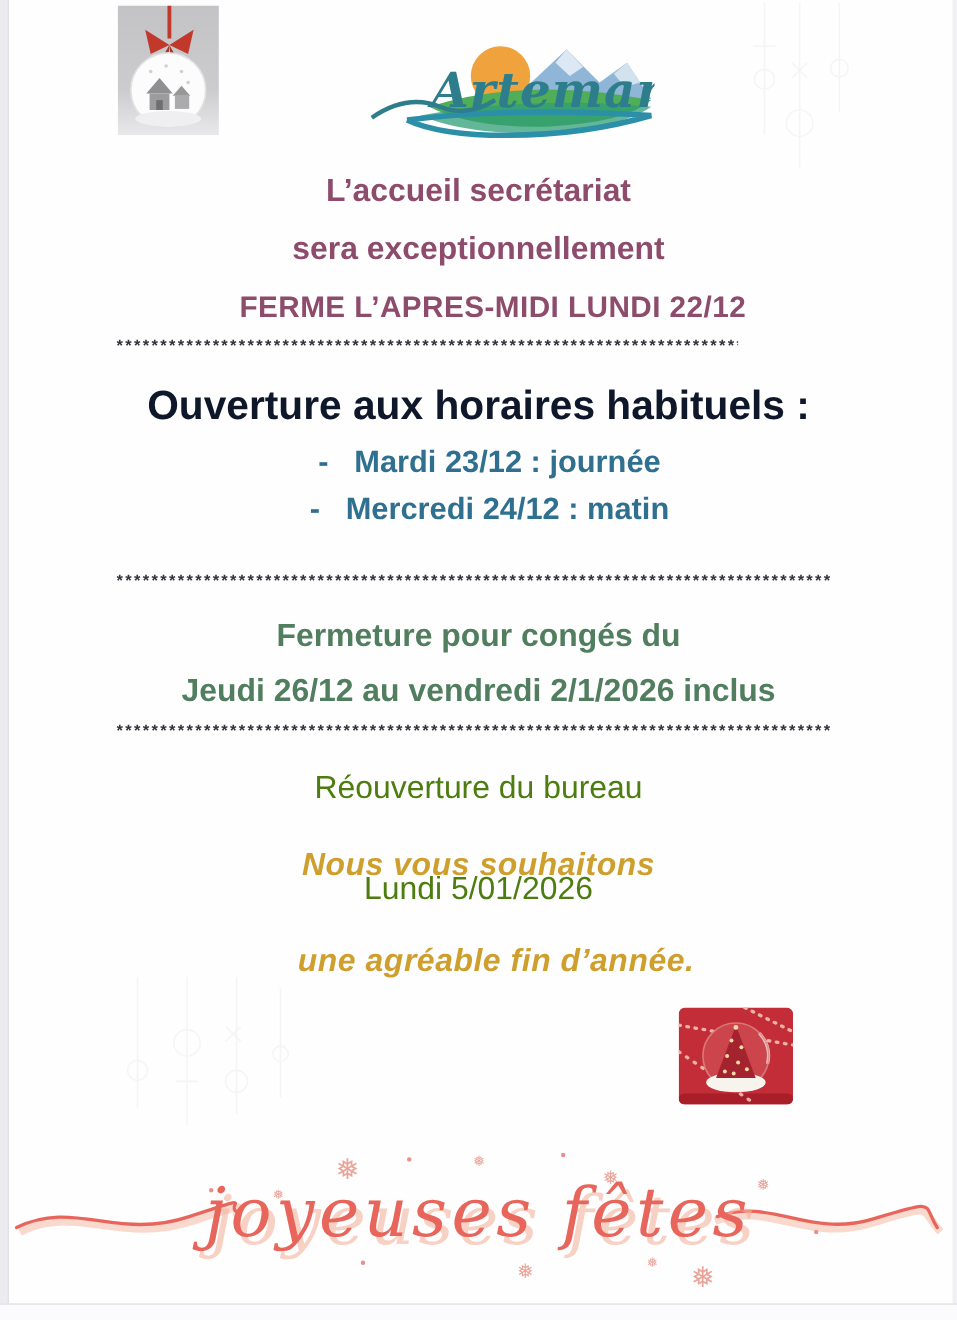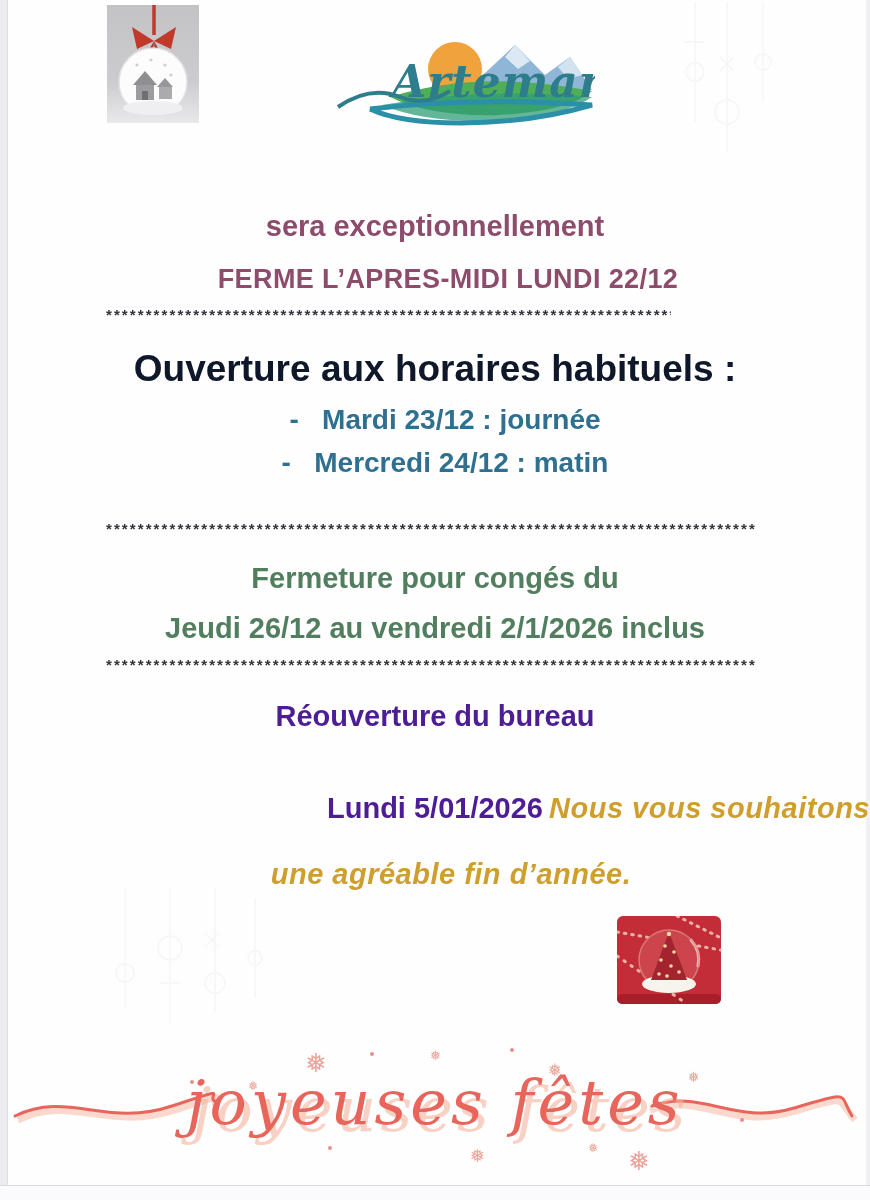--- a/index.html
+++ b/index.html
@@ -23,21 +23,21 @@
   .notice-caps  { font-weight:700; color:#8e4c6d; font-size:27px; letter-spacing:0.4px;margin-left:13px; }
 
   .divider {
     position:absolute; left:106px; overflow:hidden; white-space:nowrap;
     color:#34343c; font-size:15px; font-weight:700; letter-spacing:2.1px; height:20px;
   }
 
   .blue-line  { font-weight:700; color:#0f172a; font-size:37px; }
   .blue-item  { font-weight:700; color:#2f7090; font-size:28px; white-space:pre; }
   .green-line { font-weight:700; color:#507e5e; font-size:29px; }
-  .brick-line { font-weight:700; color:#4c1d95; font-size:29px; }
+  .brick-line { font-weight:400; color:#4d7c0f; font-size:29px; }
   .gold-line  { font-weight:700; font-style:italic; color:#cf9f2e; font-size:29px; letter-spacing:0.5px; }
 
   .item-block { left:70px; width:750px; text-align:center; }
 
   svg text { user-select: none; }
 </style>
 </head>
 <body>
 
 <div class="page">
@@ -105,40 +105,41 @@
     <polygon points="140,52 185,10 215,40 240,22 262,55 140,58" fill="#8fb6d6"></polygon>
     <polygon points="175,22 185,10 200,26 188,34" fill="#dce9f4"></polygon>
     <polygon points="228,32 240,22 252,40 238,44" fill="#d3e2ef"></polygon>
     <path d="M60,62 Q150,34 262,56 Q240,76 170,80 Q100,82 60,62 Z" fill="#4fae57"></path>
     <path d="M52,70 Q150,52 262,62 Q230,84 150,86 Q90,86 52,70 Z" fill="#2f9e74" opacity="0.75"></path>
     <path d="M40,74 Q140,62 262,70 Q200,88 130,88 Q70,88 40,74" fill="none" stroke="#2b8fa8" stroke-width="5"></path>
     <path d="M8,72 Q40,50 70,62 Q95,72 120,56" fill="none" stroke="#2e7d8c" stroke-width="4"></path>
     <text x="62" y="62" font-family="DejaVu Serif, serif" font-style="italic" font-weight="700" font-size="44" fill="#2e7d8c" letter-spacing="1">Artemare</text>
   </svg>
 
+  <div class="abs center-text notice-line" style="top:158px;">L’accueil secrétariat</div>
   <div class="abs center-text notice-line" style="top:210px;">sera exceptionnellement</div>
   <div class="abs center-text notice-caps" style="top:264px;">FERME L’APRES-MIDI LUNDI 22/12</div>
 
   <div class="divider" style="top:306px; width:565px;">********************************************************************************************************************************************************************************************************</div>
 
   <div class="abs center-text blue-line" style="top:348px;">Ouverture aux horaires habituels :</div>
   <div class="abs item-block blue-item" style="top:404px;">-   Mardi 23/12 : journée</div>
   <div class="abs item-block blue-item" style="top:447px;">-   Mercredi 24/12 : matin</div>
 
   <div class="divider" style="top:520px; width:650px;">********************************************************************************************************************************************************************************************************</div>
 
   <div class="abs center-text green-line" style="top:562px;">Fermeture pour congés du</div>
   <div class="abs center-text green-line" style="top:612px;">Jeudi 26/12 au vendredi 2/1/2026 inclus</div>
 
   <div class="divider" style="top:656px; width:650px;">********************************************************************************************************************************************************************************************************</div>
 
   <div class="abs center-text brick-line" style="top:700px;">Réouverture du bureau</div>
   <div class="abs center-text brick-line" style="top:792px;">Lundi 5/01/2026</div>
 
-  <div class="abs center-text gold-line" style="top:792px;text-align:right;">Nous vous souhaitons</div>
+  <div class="abs center-text gold-line" style="top:770px;">Nous vous souhaitons</div>
   <div class="abs center-text gold-line" style="top:858px;margin-left:16px;">une agréable fin d’année.</div>
 
   <svg class="abs" style="left:617px; top:916px;" width="104" height="88" viewBox="0 0 104 88">
     <rect x="0" y="0" width="104" height="88" rx="6" fill="#c32d38"></rect>
     <rect x="0" y="78" width="104" height="10" rx="5" fill="#a81f2a"></rect>
     <line x1="0" y1="16" x2="104" y2="34" stroke="#eeb1a8" stroke-width="3" stroke-dasharray="1.5 6" stroke-linecap="round"></line>
     <line x1="0" y1="40" x2="70" y2="88" stroke="#eeb1a8" stroke-width="3" stroke-dasharray="1.5 7" stroke-linecap="round"></line>
     <line x1="60" y1="0" x2="104" y2="22" stroke="#eeb1a8" stroke-width="3" stroke-dasharray="1.5 6" stroke-linecap="round"></line>
     <circle cx="52" cy="44" r="30" fill="#cc454d"></circle>
     <path d="M74,24 A30,30 0 0 1 81,50" fill="none" stroke="#f0cfc8" stroke-width="3" stroke-linecap="round" opacity="0.9"></path>

